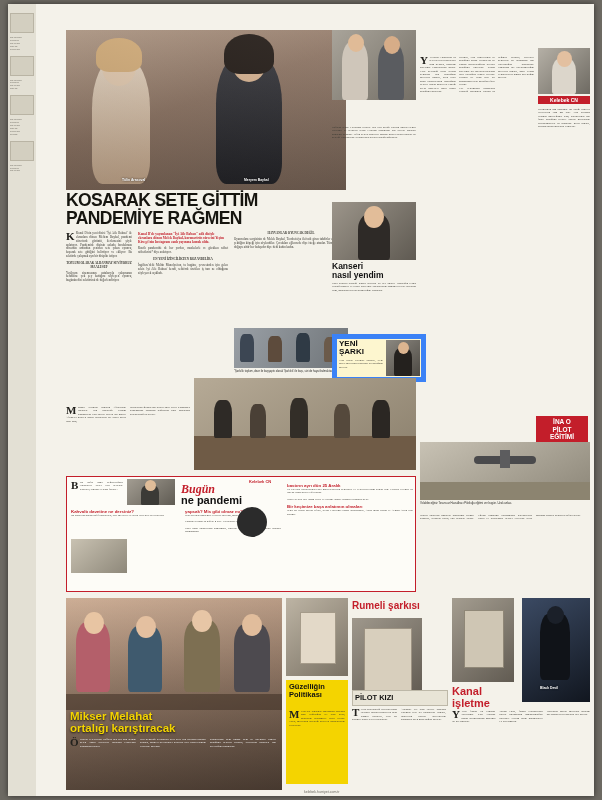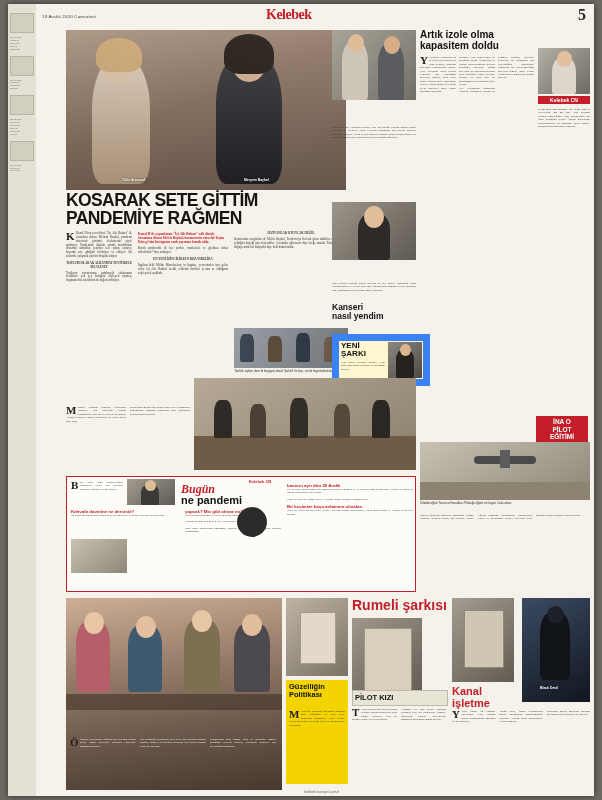--- a/index.html
+++ b/index.html
@@ -88,24 +88,24 @@
     position:absolute;left:0;top:72px;width:84px;background:#f4d400;
     color:#111;font-weight:bold;font-size:9px;line-height:9.5px;padding:2px 2px;
     box-sizing:border-box;
   }
   #ayrilik-body{position:absolute;left:0;top:96px;width:84px;height:74px;}
   
   #kanser{left:296px;top:198px;width:84px;height:170px;}
   #kanser-photo{position:absolute;left:0;top:0;width:84px;height:58px;
     background:linear-gradient(135deg,#9c958a,#5f5a52);}
   #kanser-title{position:absolute;left:0;top:60px;width:84px;
-    font-weight:bold;font-size:8.5px;line-height:9px;color:#111;margin-top:41px;}
+    font-weight:bold;font-size:8.5px;line-height:9px;color:#111;}
   #kanser-body{position:absolute;left:0;top:80px;width:84px;height:52px;}
   #yeni-sarki{position:absolute;left:0;top:132px;width:84px;height:38px;
-    border:7px solid #3b82f6;background:#fdf6cf;}
+    border:5px solid #3b82f6;background:#fdf6cf;}
   #yeni-sarki-title{position:absolute;left:2px;top:1px;font-weight:bold;
     font-size:8px;line-height:8.4px;color:#111;}
   #yeni-sarki-photo{position:absolute;right:1px;top:1px;width:34px;height:36px;
     background:linear-gradient(140deg,#8c8880,#4d4a44);}
   
   #izole{left:384px;top:26px;width:114px;height:350px;}
   #izole-title{position:absolute;left:0;top:0;width:114px;
     font-weight:bold;font-size:10px;line-height:10.5px;color:#111;}
   #izole-body{position:absolute;left:0;top:26px;width:114px;height:320px;
     column-count:3;column-gap:3px;}
@@ -161,21 +161,21 @@
     column-count:3;column-gap:4px;}
   
   #guzellik{left:250px;top:676px;width:62px;height:104px;background:#f4d400;}
   #guzellik-title{position:absolute;left:3px;top:3px;width:56px;
     font-weight:bold;font-size:7.5px;line-height:8px;color:#111;}
   #guzellik-body{position:absolute;left:3px;top:30px;width:56px;height:76px;}
   #guzellik-photo{position:absolute;left:250px;top:594px;width:62px;height:78px;
     background:linear-gradient(140deg,#bdb4a4,#7a7264);}
   
   #rumeli-title{position:absolute;left:316px;top:596px;width:104px;
-    color:#c31e2a;font-weight:bold;font-size:14px;line-height:11px;}
+    color:#c31e2a;font-weight:bold;font-size:10px;line-height:11px;}
   #rumeli-photo{position:absolute;left:316px;top:614px;width:70px;height:86px;
     background:linear-gradient(140deg,#9f988c,#5d574e);}
   #gocmen{position:absolute;left:316px;top:686px;width:94px;height:14px;
     background:#e8e4d6;border:.5px solid #bdb8a8;}
   #gocmen-title{position:absolute;left:2px;top:2px;font-weight:bold;
     font-size:7.5px;color:#111;}
   #rumeli-body{position:absolute;left:316px;top:704px;width:94px;height:80px;
     column-count:2;column-gap:4px;}
   
   #tanitim-title{position:absolute;left:416px;top:682px;width:86px;
@@ -212,25 +212,20 @@
       ▪▪▪▪ ▪▪▪ ▪▪▪▪▪<br>▪▪ ▪▪▪▪▪ ▪▪<br>▪▪▪▪ ▪▪ ▪▪▪▪<br>▪▪▪▪▪ ▪▪▪<br>▪▪ ▪▪▪▪ ▪▪▪▪<br>▪▪▪ ▪▪▪▪▪
     </div>
     <div class="minibox"></div>
     <div class="ministrip">
       ▪▪▪▪ ▪▪▪ ▪▪▪▪▪<br>▪▪ ▪▪▪▪▪ ▪▪<br>▪▪▪▪ ▪▪ ▪▪▪▪
     </div>
   </div>
 
   <div id="page">
 
-    <div id="masthead">
-      <div id="dateline">19 Aralık 2020 Cumartesi</div>
-      <div id="logo">Kelebek</div>
-      <div id="pagenum">5</div>
-    </div>
 
     <div class="photo box" id="lead-photo">
       <div style="position:absolute;left:26px;top:28px;width:58px;height:126px;border-radius:40% 40% 18% 18%;background:linear-gradient(170deg,#e9d9c6,#c7a98c);"></div>
       <div style="position:absolute;left:36px;top:18px;width:34px;height:38px;border-radius:50%;background:#e8cfb4;"></div>
       <div style="position:absolute;left:30px;top:8px;width:46px;height:34px;border-radius:50% 50% 30% 30%;background:#d9b27e;"></div>
       <div style="position:absolute;left:150px;top:24px;width:66px;height:130px;border-radius:38% 38% 16% 16%;background:linear-gradient(170deg,#3a3a3f,#1e1e22);"></div>
       <div style="position:absolute;left:166px;top:14px;width:34px;height:38px;border-radius:50%;background:#d8b492;"></div>
       <div style="position:absolute;left:158px;top:4px;width:50px;height:40px;border-radius:50% 50% 32% 32%;background:#241c17;"></div>
       <div style="position:absolute;left:0;top:0;width:280px;height:160px;background:linear-gradient(200deg,rgba(255,255,255,.08),rgba(0,0,0,.18));"></div>
       <div class="ph-label" style="left:56px;top:148px;">Tülin Arasoval</div>
@@ -301,24 +296,20 @@
         </div>
         <div class="photo" id="yeni-sarki-photo">
           <div style="position:absolute;left:8px;top:8px;width:18px;height:28px;background:#24211e;border-radius:34% 34% 8% 8%;"></div>
           <div style="position:absolute;left:12px;top:2px;width:11px;height:12px;border-radius:50%;background:#dcb590;"></div>
         </div>
         <div class="body-txt small" style="position:absolute;left:2px;top:20px;width:44px;">Yeni teklisi yayında. Sanatçı, 'Yeni şarkı' sözlerinin kendisine ait olduğunu söyledi.</div>
       </div>
     </div>
 
     <div class="box" id="izole">
-      <div id="izole-title">
-        <div>Artık izole olma</div>
-        <div>kapasitem doldu</div>
-      </div>
       <div id="izole-body">
         <div class="body-txt small">
           <span class="drop">Y</span>
           <span>Yıllardır ekranların en sevilen yüzlerinden biri olan oyuncu, pandemi sürecinde yaşadıklarını anlattı. Evde geçirdiği uzun ayların kendisini çok yorduğunu söyleyen sanatçı, artık izole olma kapasitesinin dolduğunu belirtti. Sabah kalkıp ilk yaptığı şeyin haberleri takip etmek olduğunu anlatıyor.</span>
         </div>
         <div class="body-txt small">Oyuncu, yeni projelerinin de olduğunu ancak çekimlerin ne zaman başlayacağının belirsiz olduğunu söylüyor. Salgın sürecinde bir çok meslektaşının işsiz kaldığına dikkat çekiyor. Kendisi de uzun süre set ortamından uzak kaldığını ifade ediyor.</div>
         <div class="body-txt small">Eve çekilmenin insanlarda yarattığı psikolojik yıkıma da değinen oyuncu, özellikle gençlerin bu durumdan çok etkilendiğini düşünüyor. Umudunu hiç kaybetmediğini söyleyen sanatçı, 2021 yılının yeniden geliş olması gerektiğini söyledi.</div>
       </div>
     </div>
 
@@ -409,20 +400,24 @@
       <div style="position:absolute;left:0;top:0;width:216px;height:192px;background:linear-gradient(180deg,rgba(255,255,255,.06),rgba(0,0,0,.35));"></div>
       <div style="position:absolute;left:10px;top:24px;width:34px;height:70px;background:#b45f6a;border-radius:30% 30% 8% 8%;"></div>
       <div style="position:absolute;left:18px;top:14px;width:20px;height:22px;border-radius:50%;background:#e8c5a3;"></div>
       <div style="position:absolute;left:62px;top:28px;width:34px;height:66px;background:#3f5a6e;border-radius:30% 30% 8% 8%;"></div>
       <div style="position:absolute;left:70px;top:18px;width:20px;height:22px;border-radius:50%;background:#e4c0a0;"></div>
       <div style="position:absolute;left:118px;top:22px;width:36px;height:72px;background:#7d6f52;border-radius:30% 30% 8% 8%;"></div>
       <div style="position:absolute;left:126px;top:12px;width:20px;height:22px;border-radius:50%;background:#e7c6a6;"></div>
       <div style="position:absolute;left:168px;top:26px;width:36px;height:68px;background:#4d4a4f;border-radius:30% 30% 8% 8%;"></div>
       <div style="position:absolute;left:176px;top:16px;width:20px;height:22px;border-radius:50%;background:#e1bd9c;"></div>
       <div style="position:absolute;left:0;top:96px;width:216px;height:16px;background:rgba(60,45,35,.55);"></div>
+      <div id="mikser-title">
+        <div>Mikser Melahat</div>
+        <div>ortalığı karıştıracak</div>
+      </div>
       <div id="mikser-body">
         <div class="body-txt small whitetxt">
           <span class="drop whitetxt">Ö</span>
           <span>Ödüllü Televizyon. Saffa'ya hep her gün alanını gelen 'Tonzi Sekreteri' dizisinin yeniyetme kadrosuna katıldı.</span>
         </div>
         <div class="body-txt small whitetxt">Dizi oynadığı iş karaktırı kılıç kılıç için Melahat rolünde oyuncu, sahneyi bu karakter kılavuza diye kabul tazmini yavrıyor. Melahat</div>
         <div class="body-txt small whitetxt">karakterinin hem komik hem de duygusal yönleri olduğunu belirten oyuncu, seyircinin karakteri çok seveceğini düşünüyor.</div>
       </div>
     </div>
 

